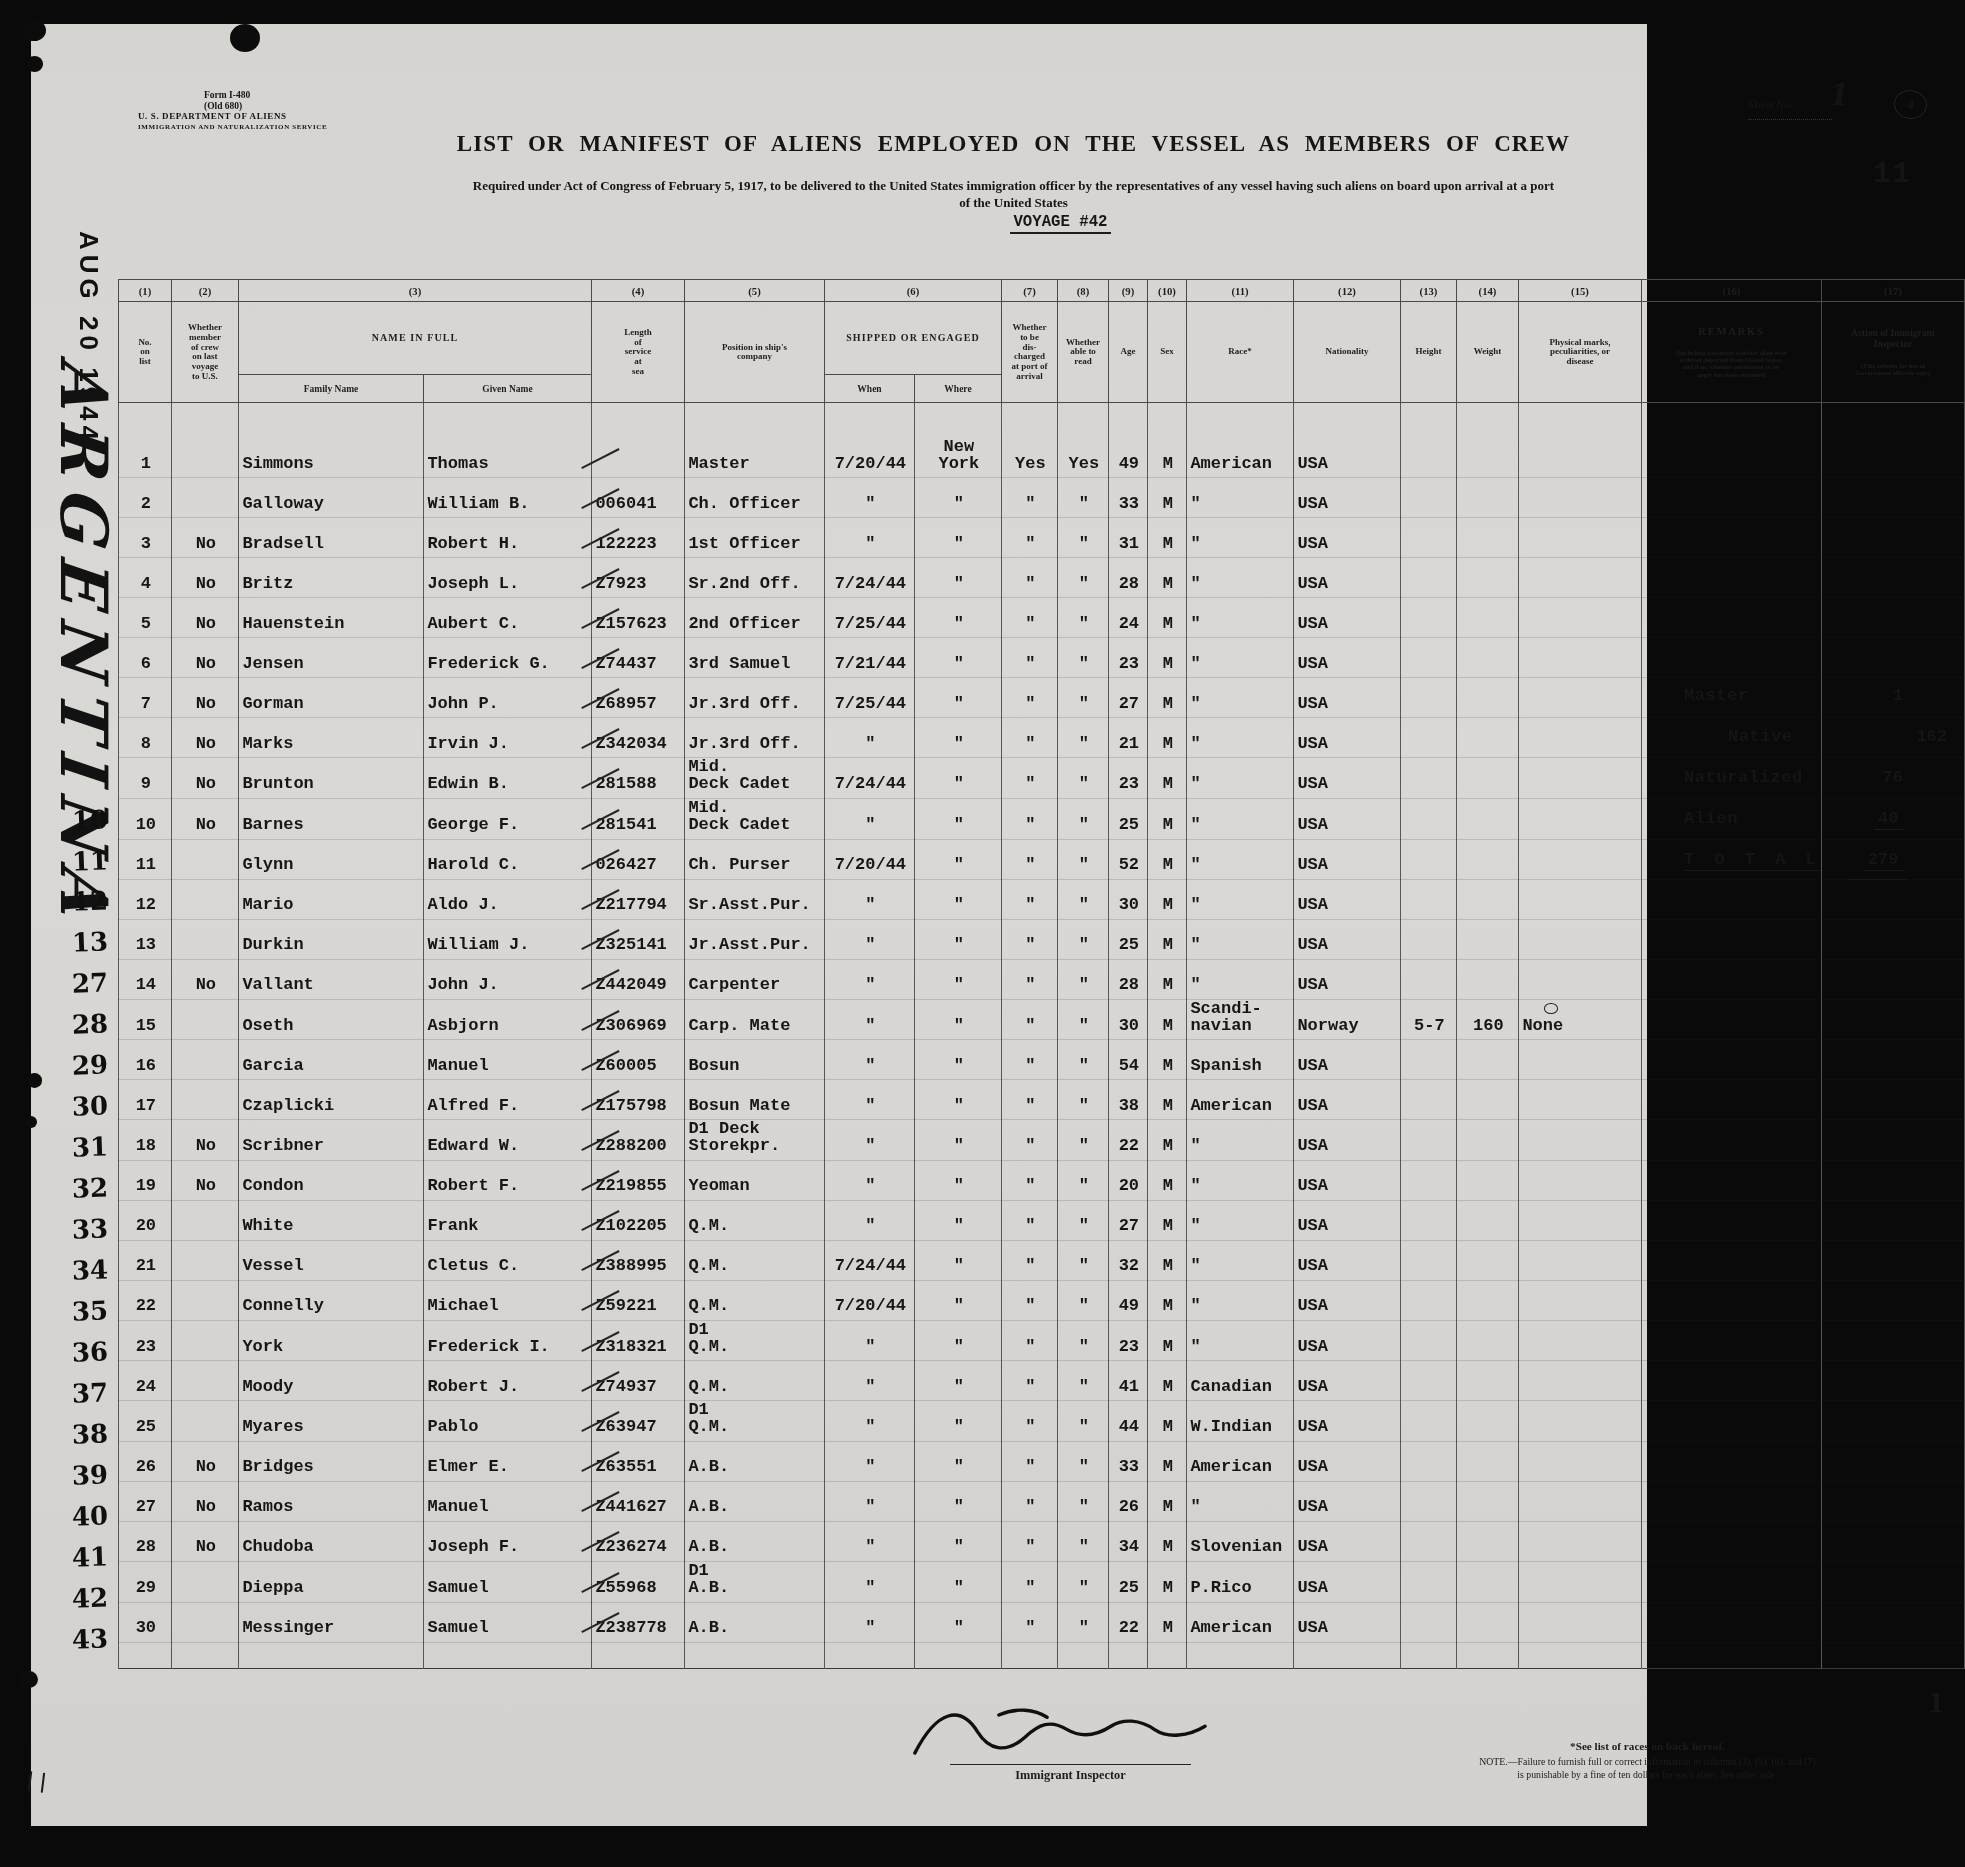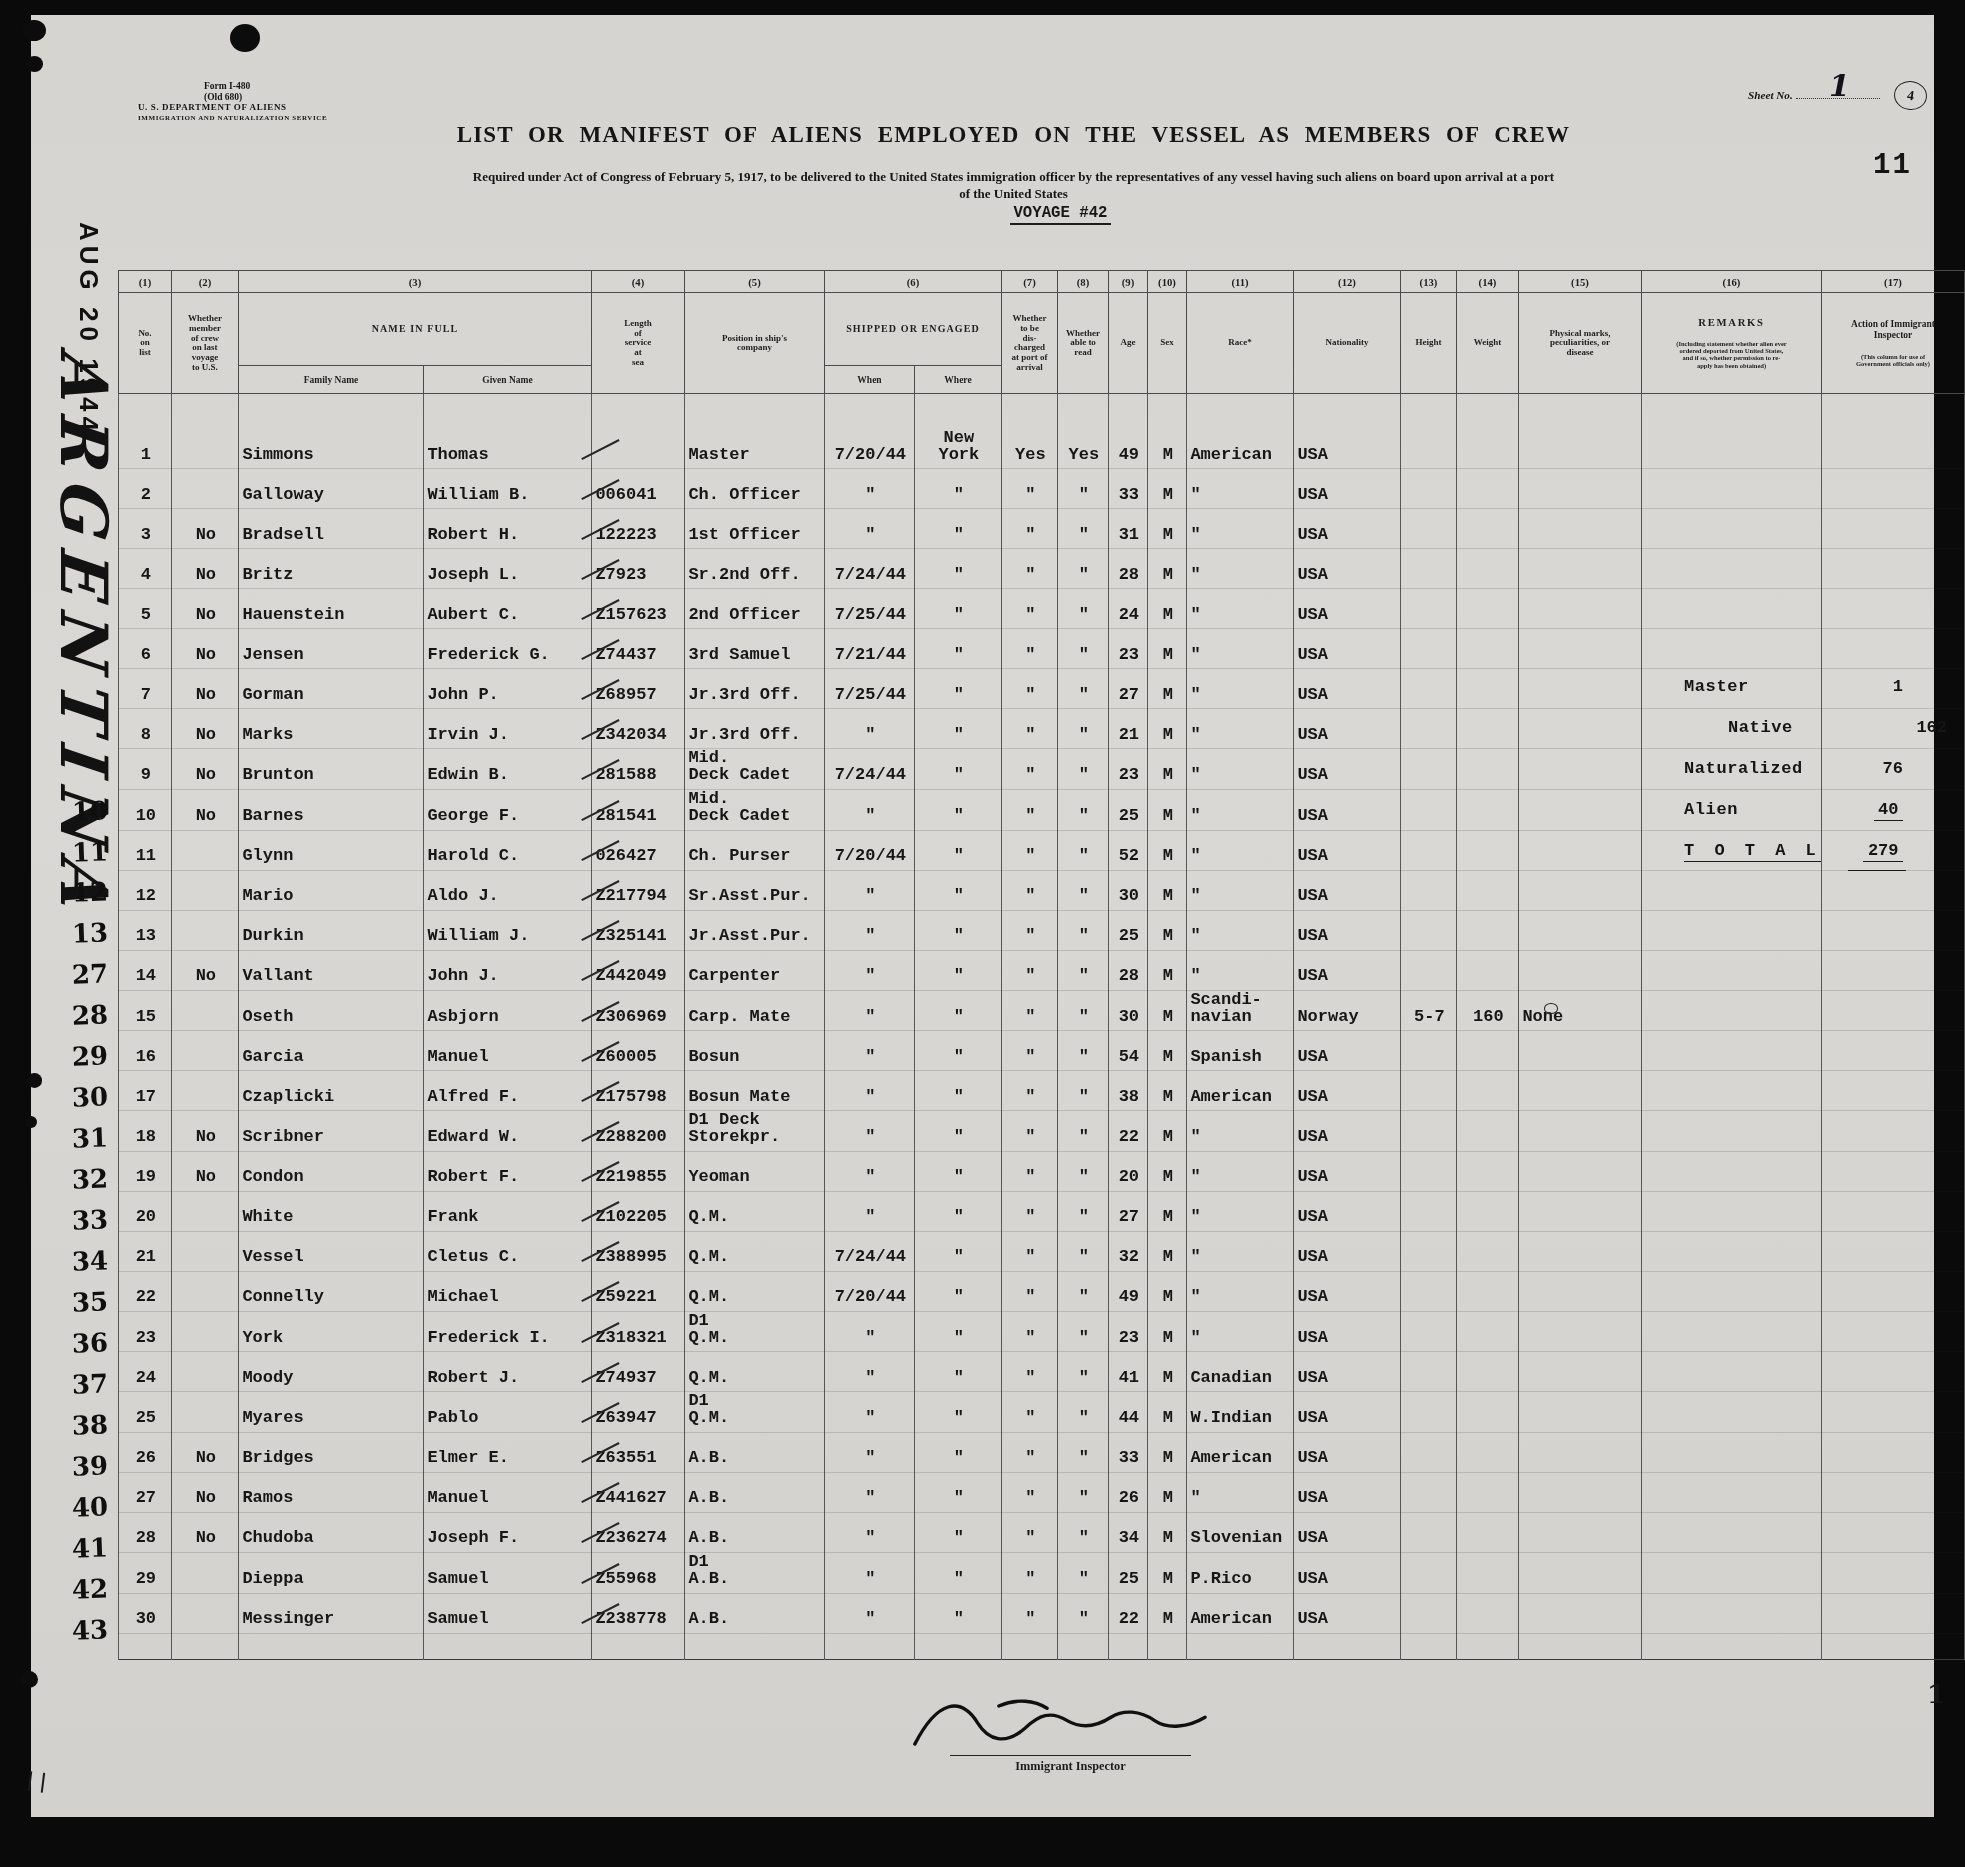--- a/index.html
+++ b/index.html
@@ -1,19 +1,19 @@
 <!DOCTYPE html>
 <html style="font-size:9px"><head>
 <meta charset="utf-8">
 <style>
   * { margin:0; padding:0; box-sizing:border-box; }
   html,body { width:1965px; height:1867px; overflow:hidden; }
   body { position:relative; background:#0a0a0a; font-family:"Liberation Serif", serif; color:#151515; }
 
-  .page { position:absolute; left:31px; top:15px; width:1903px; height:1802px;
+  .page { position:absolute; left:31px; top:24px; width:1616px; height:1802px;
           background:linear-gradient(180deg,#d6d4d0 0%, #dad8d4 40%, #d3d1cd 100%); }
 
   .printed { font-family:"Liberation Serif", serif; color:#1c1c1c; }
   .typed   { font-family:"Liberation Mono", monospace; font-weight:700; color:#171717; }
   .script  { font-family:"DejaVu Serif", serif; font-style:italic; font-weight:700; color:#121218; }
 
   
   .form-block { position:absolute; left:107px; top:66px; font-weight:700; line-height:10.7px; }
   .form-no { padding-left:66px; font-size:9.5px; }
   .dept1 { font-size:9px; letter-spacing:0.6px; }
@@ -954,20 +954,25 @@
       <div class="sum-row total" style="top: 164px;"><span class="sum-label">T O T A L</span><span class="sum-value uv">279</span></div>
     </div>
 
 
   <svg class="signature" viewBox="0 0 580 130">
     <path d="M30 100 C 70 22, 112 14, 142 62 C 162 94, 192 102, 226 72 C 252 48, 272 40, 302 58 C 326 72, 352 70, 380 52 C 402 38, 432 40, 458 58 C 482 74, 518 70, 548 52"></path>
     <path d="M180 32 C 212 18, 244 22, 266 36"></path>
   </svg>
   <div class="sig-line-label printed">Immigrant Inspector</div>
 
+  <div class="footnotes">
+    <div class="races-note printed">*See list of races on back hereof.</div>
+    <div class="law-note printed">NOTE.—Failure to furnish full or correct information in columns (3), (5), (6), and (7)
+is punishable by a fine of ten dollars for each alien.  See other side.</div>
+  </div>
 
   <div class="page-num-bottom">1</div>
 </div>
 
 <div class="blob" style="left:230px; top:23.6px; width:30px; height:28px;"></div>
 <div class="blob" style="left:22.4px; top:20px; width:23.6px; height:21.3px;"></div>
 <div class="blob" style="left:26px; top:56px; width:17px; height:15.7px;"></div>
 <div class="blob" style="left:27px; top:1073px; width:14.6px; height:14.6px;"></div>
 <div class="blob" style="left:25px; top:1116px; width:12.3px; height:12.3px;"></div>
 <div class="blob" style="left:20px; top:1671px; width:18px; height:17px;"></div>

